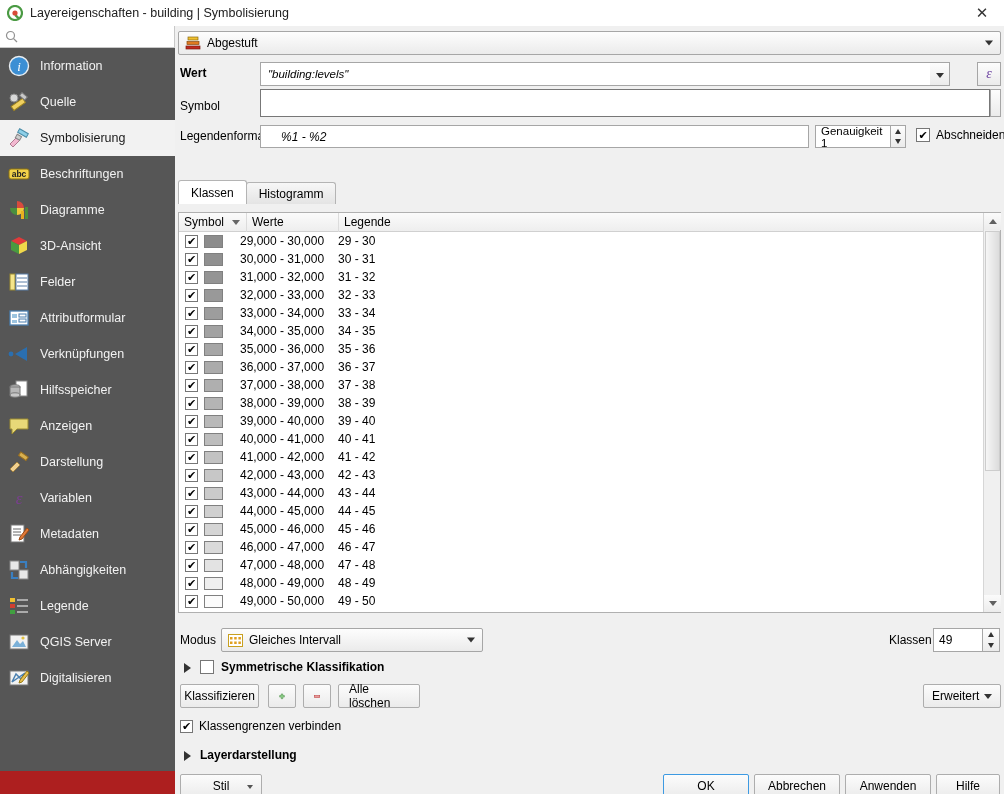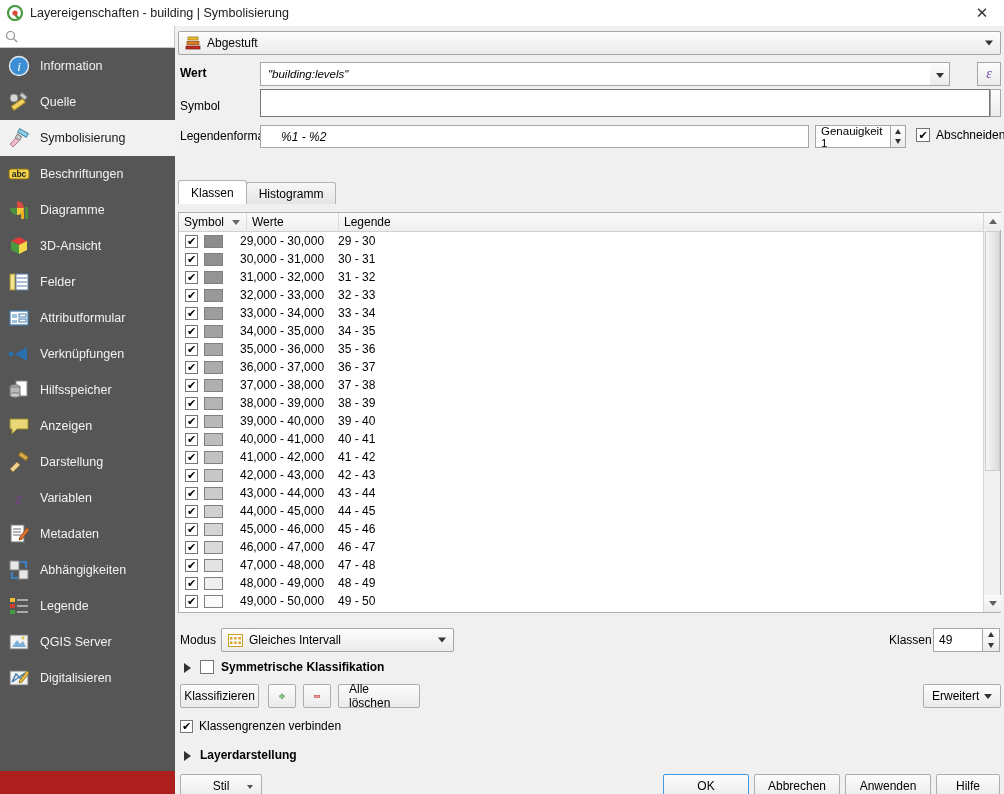--- a/index.html
+++ b/index.html
@@ -190,21 +190,21 @@
   #tscroll .thumb {
     position:absolute; left:1px; top: 18px; width:15px; height: 240px;
     background: linear-gradient(to right,#f6f6f6,#dcdcdc); border:1px solid #cdcdcd;
   }
   .sb-up { width:0;height:0;border-left:4px solid transparent;border-right:4px solid transparent;border-bottom:5px solid #606060;}
   .sb-dn { width:0;height:0;border-left:4px solid transparent;border-right:4px solid transparent;border-top:5px solid #606060;}
 
   
   #row-modus { left: 0; top: 601px; width: 829px; height: 26px; }
   #modus-lbl { position:absolute; left:5px; top:6px; }
-  #modus-combo { position:absolute; left: 46px; top: 1px; width: 233px; padding-left: 6px; }
+  #modus-combo { position:absolute; left: 46px; top: 1px; width: 262px; padding-left: 6px; }
   #modus-combo .mico { width:15px;height:13px;margin-right:6px;flex:none; }
   #klassen-lbl { position:absolute; left: 714px; top: 6px; }
   #klassen-field { position:absolute; left: 758px; top:1px; width: 50px; height: 24px;
      background:#fff;border:1px solid #a6a6a6;display:flex;align-items:center;padding-left:5px;font-size:12px;}
   #klassen-spin { position:absolute; left: 808px; top:1px; width:17px; height:24px;
      background: linear-gradient(#fdfdfd,#ebebeb); border:1px solid #a6a6a6; border-left:none;
      display:flex;flex-direction:column;align-items:center;justify-content:space-around;}
 
   
   #row-sym { left:0; top: 630px; width:829px; height:24px; }

